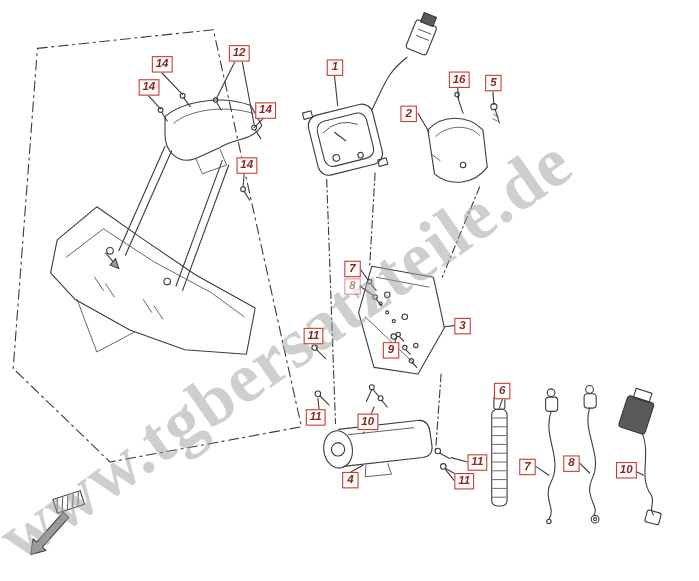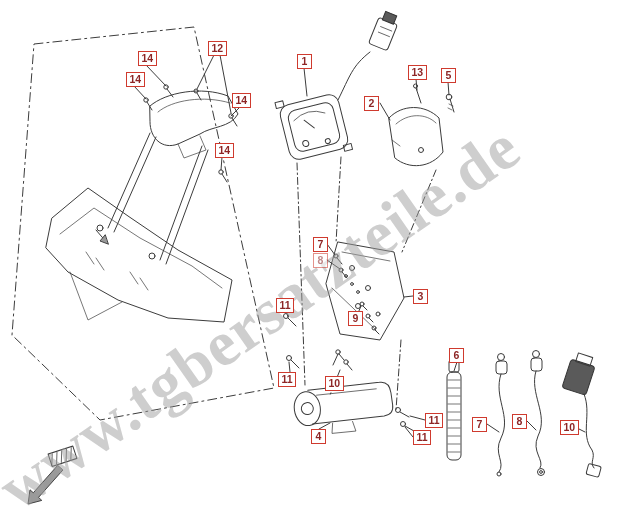--- a/index.html
+++ b/index.html
@@ -15,21 +15,21 @@
   #diagram-svg .dashdot { stroke-dasharray:7 3 1.5 3; stroke-width:0.9; }
   #diagram-svg .dashbox { stroke-dasharray:9 4 2 4; stroke-width:1; }
   #diagram-svg .fill-dark { fill:#5a5a5a; stroke:#333; }
   #diagram-svg .fill-mid  { fill:#9a9a9a; stroke:#444; }
   #diagram-svg .thin { stroke-width:0.7; }
   .plabel {
     position:absolute; background:#fff;
     border:1px solid var(--label-border,#cf3a2e);
     color:var(--label-text,#8d2525);
     font-weight:bold; font-size:10.5px; line-height:13px;
-    padding:0 2.5px; min-width:15px; text-align:center; z-index:3;
+    padding:0 2.5px; min-width:15px; text-align:center; z-index:3;font-style:italic;
   }
   .plabel.muted { opacity:0.55; }
   .watermark {
     position:absolute; left:6px; top:458px;
     transform:rotate(-35deg); transform-origin:0 50%;
     font-family:"Liberation Serif", serif; font-weight:bold; font-size:64px;
     letter-spacing:1px; color:var(--watermark,#9e9e9e); opacity:0.5;
     white-space:nowrap; pointer-events:none; user-select:none; z-index:2;
   }
 </style>
@@ -245,21 +245,21 @@
     </g>
   </svg>
 
   <div class="plabel" style="left:138px;top:51px">14</div>
   <div class="plabel" style="left:208px;top:41px">12</div>
   <div class="plabel" style="left:126px;top:72px">14</div>
   <div class="plabel" style="left:232px;top:93px">14</div>
   <div class="plabel" style="left:215px;top:143px">14</div>
   <div class="plabel" style="left:297px;top:54px">1</div>
   <div class="plabel" style="left:364px;top:96px">2</div>
-  <div class="plabel" style="left:408px;top:65px">13</div>
+  <div class="plabel" style="left:408px;top:65px">16</div>
   <div class="plabel" style="left:441px;top:68px">5</div>
   <div class="plabel" style="left:313px;top:237px">7</div>
   <div class="plabel muted" style="left:313px;top:253px">8</div>
   <div class="plabel" style="left:413px;top:289px">3</div>
   <div class="plabel" style="left:276px;top:298px">11</div>
   <div class="plabel" style="left:348px;top:311px">9</div>
   <div class="plabel" style="left:325px;top:376px">10</div>
   <div class="plabel" style="left:278px;top:372px">11</div>
   <div class="plabel" style="left:449px;top:348px">6</div>
   <div class="plabel" style="left:311px;top:429px">4</div>

